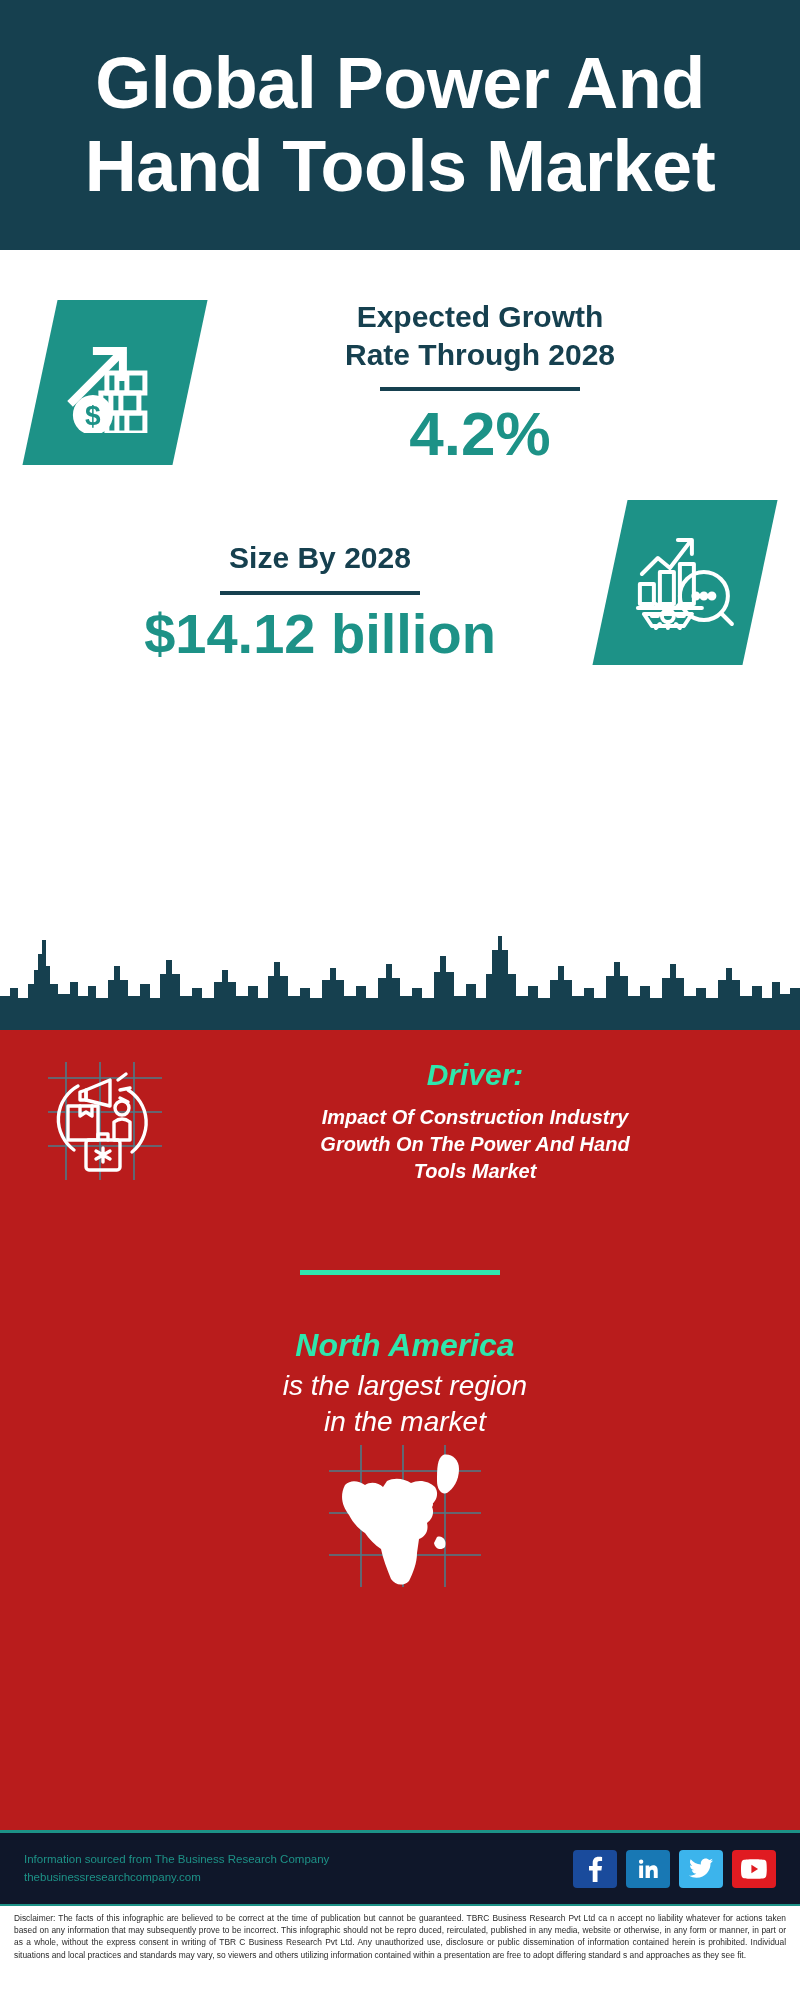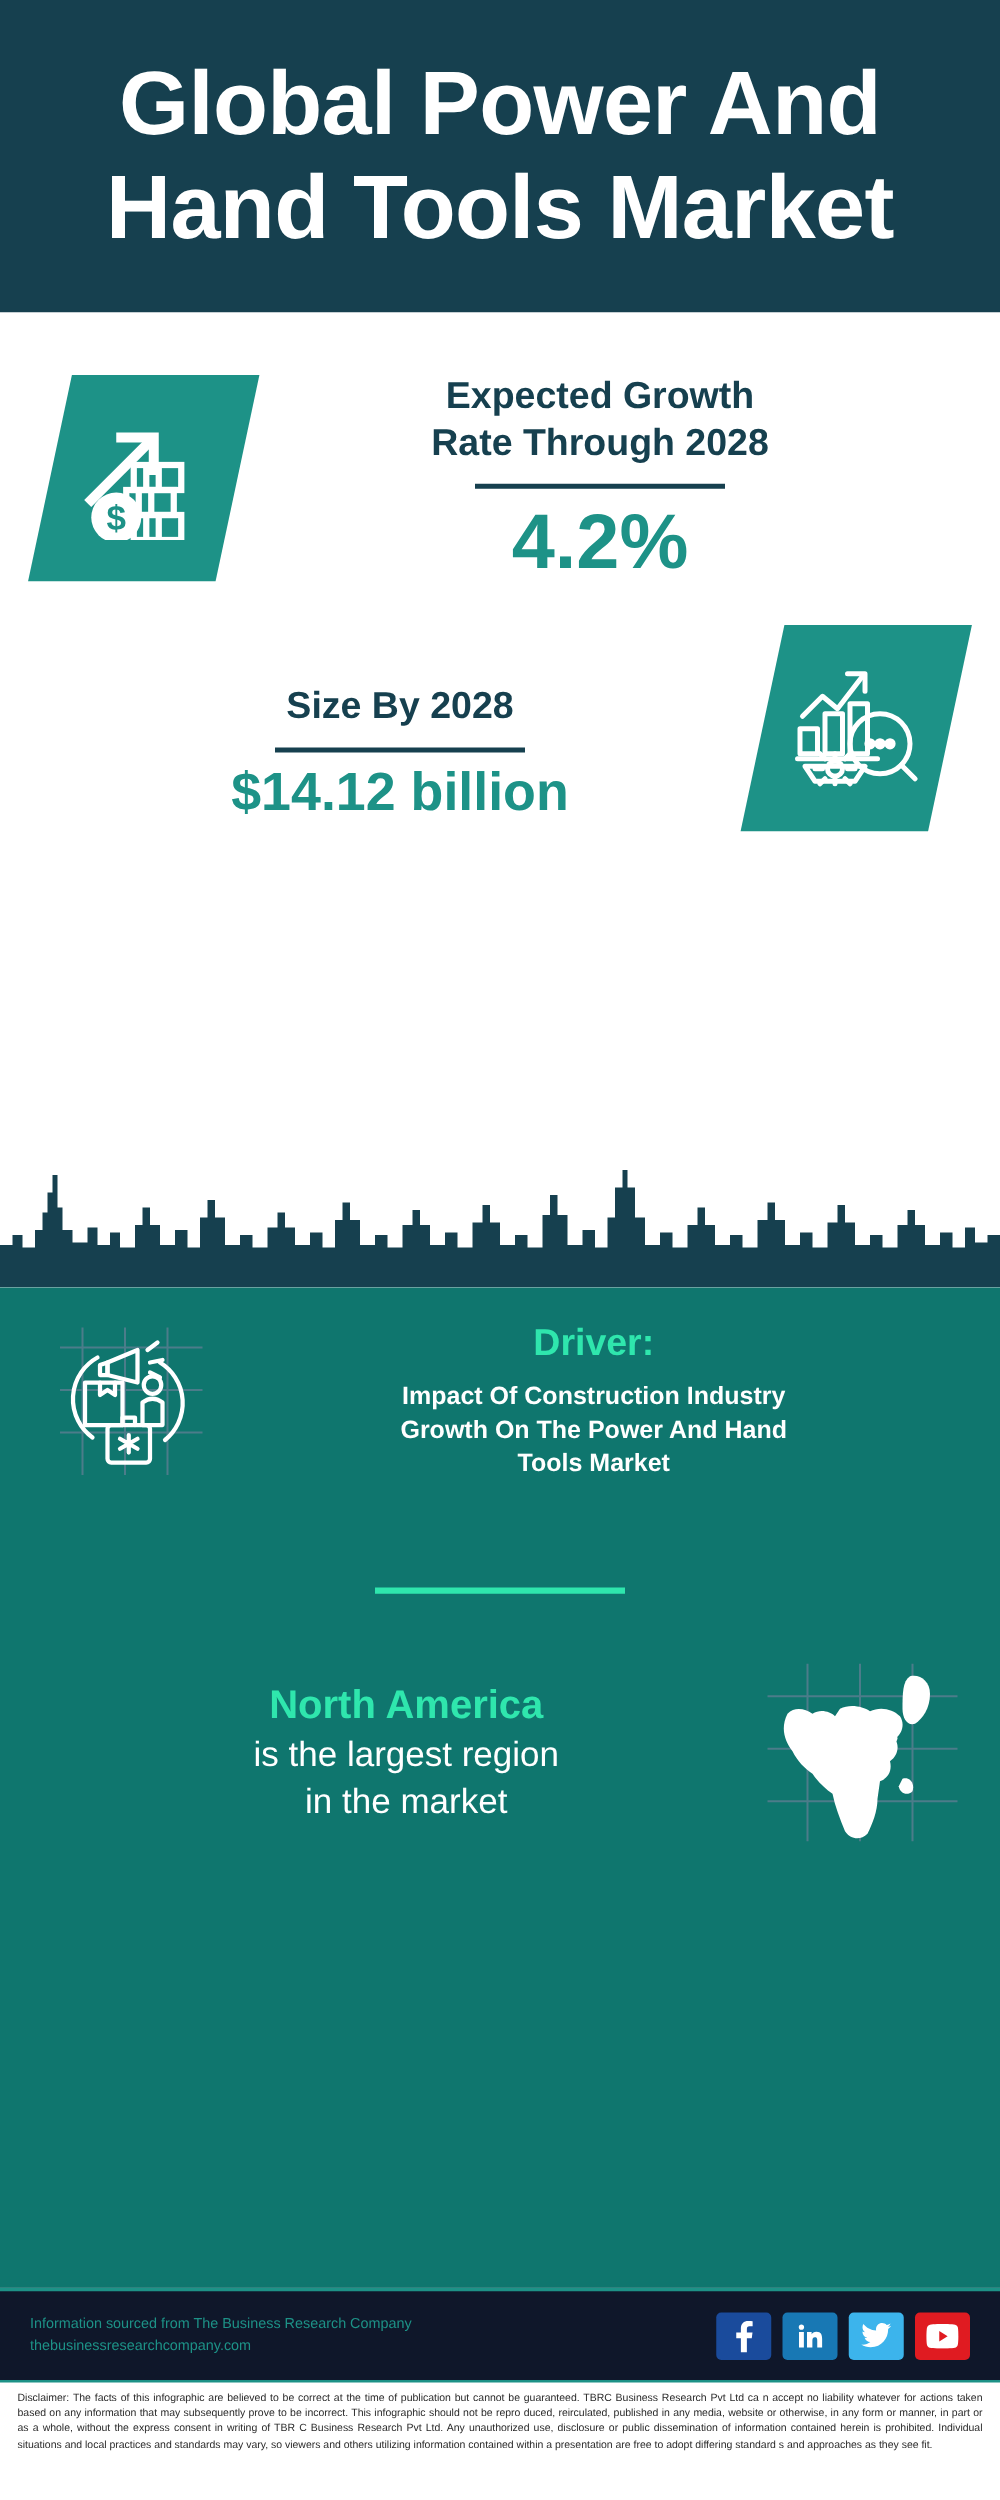--- a/index.html
+++ b/index.html
@@ -63,39 +63,40 @@
     margin:14px auto 10px auto;border:0;
   }
   .stat-value{
     color:#1d9287;
     font-size:62px;
     font-weight:bold;
     line-height:1.05;
     margin:0;
     text-align:center;
   }
-  .stat-value.big{font-size:43px;}
+  .stat-value.big{font-size:56px;}
 
   .row-growth{padding:48px 40px 0 40px;}
   .row-growth .tile{margin-right:10px;}
   .row-size{padding:34px 40px 0 40px;}
   .row-size .tile{margin-left:10px;}
 
   
   .skyline{
     display:block;width:800px;height:120px;flex:0 0 auto;
     background:#ffffff;
   }
 
   
   .dark{
-    background:#0f766e;
+    background:#b91c1c;
     flex:1 1 auto;
     position:relative;
     padding-top:6px;
+    font-style:italic;
   }
 
   .driver-row{
     display:flex;align-items:center;padding:20px 30px 0 40px;
   }
   .driver-icon{flex:0 0 auto;width:130px;height:130px;}
   .driver-copy{flex:1 1 auto;text-align:center;padding-left:10px;}
   .driver-title{
     color:#2fe6ad;font-size:30px;font-weight:bold;margin:0 0 12px 0;
   }
@@ -103,21 +104,21 @@
     color:#ffffff;font-size:20px;font-weight:bold;line-height:1.35;margin:0;
     max-width:400px;margin-left:auto;margin-right:auto;
   }
 
   .rule-green{
     width:200px;height:5px;background:#2fe6ad;border:0;
     margin:84px auto 0 auto;
   }
 
   .region-row{
-    display:flex;align-items:center;padding:52px 30px 0 40px;
+    display:flex;align-items:center;padding:52px 30px 0 40px;flex-direction:column;
   }
   .region-copy{flex:1 1 auto;text-align:center;}
   .region-name{
     color:#2fe6ad;font-size:32px;font-weight:bold;margin:0 0 4px 0;
   }
   .region-sub{
     color:#ffffff;font-size:28px;line-height:1.3;margin:0;font-weight:normal;
   }
   .region-map{flex:0 0 auto;width:160px;height:150px;}
 

